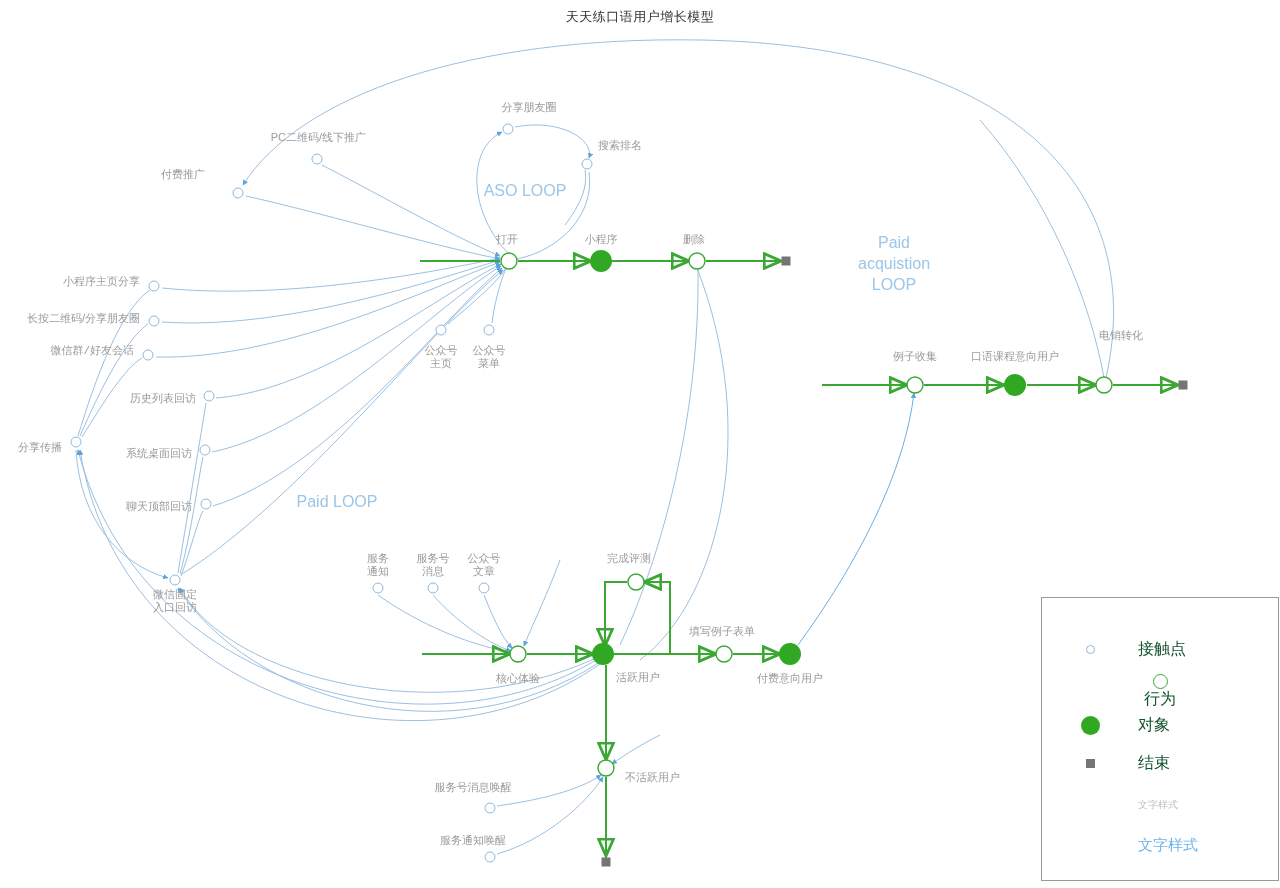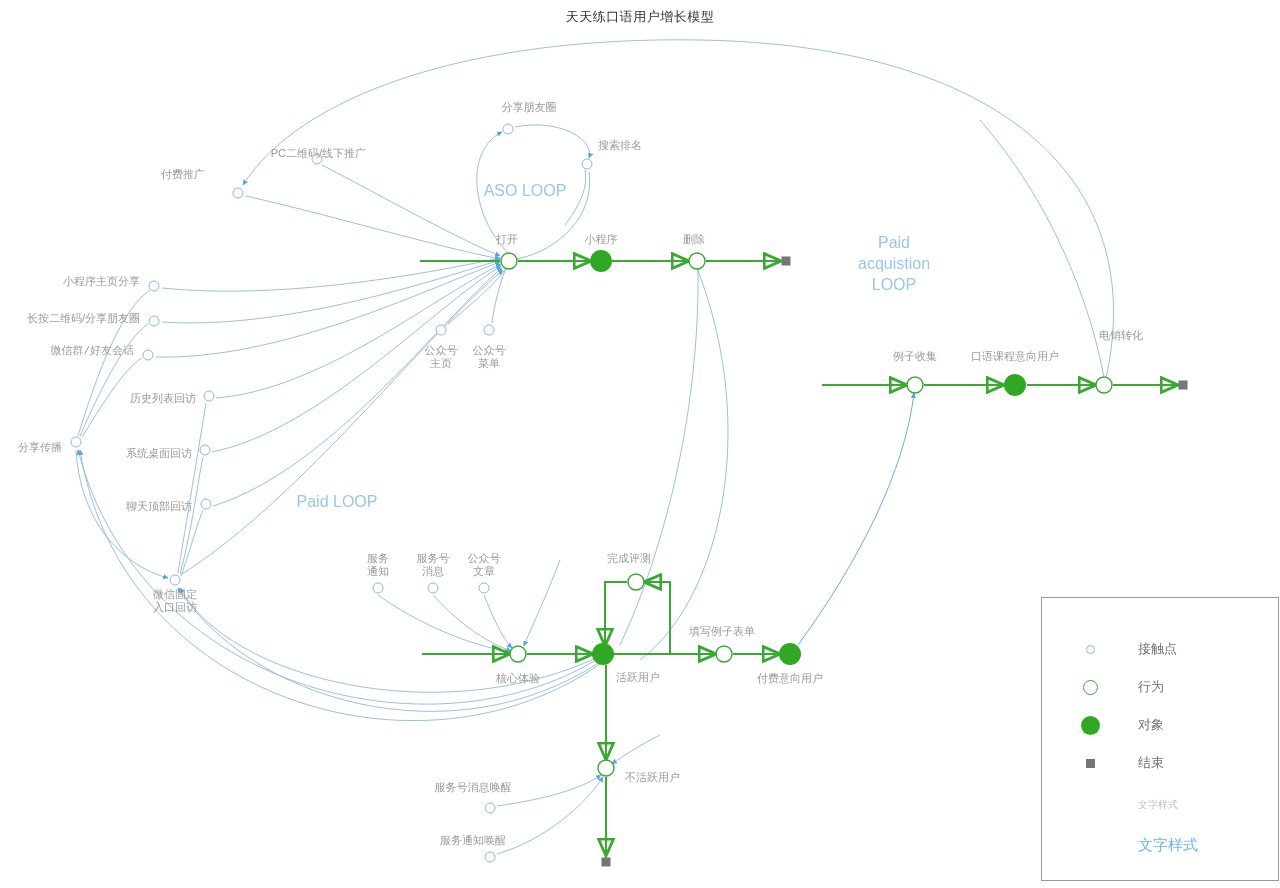--- a/index.html
+++ b/index.html
@@ -13,21 +13,21 @@
        white-space:pre;}
   .lbl.c{transform:translateX(-50%);text-align:center;}
   .lbl.r{transform:translateX(-100%);text-align:right;}
   .loop{position:absolute;color:#9cc6e8;font-size:16px;line-height:21px;
         transform:translateX(-50%);text-align:center;white-space:pre;}
   .legend{position:absolute;left:1041px;top:597px;width:238px;height:284px;
           border:1px solid #9a9a9a;background:#fff;box-sizing:border-box;}
   .lgrow{position:absolute;left:0;width:100%;height:26px;display:flex;
          align-items:center;}
   .lgsym{width:96px;display:flex;justify-content:center;align-items:center;}
-  .lgtxt{font-size:13px;color:#737373;}
+  .lgtxt{font-size:16px;color:#14532d;}
   .sym-touch{width:9px;height:9px;border:1px solid #8fb8dd;border-radius:50%;
              background:#fff;box-sizing:border-box;}
   .sym-act{width:15px;height:15px;border:1.4px solid #3aa833;border-radius:50%;
            background:#fff;box-sizing:border-box;}
   .sym-obj{width:19px;height:19px;border-radius:50%;background:#31a824;}
   .sym-end{width:9px;height:9px;background:#757575;}
   .lgsample{position:absolute;left:96px;font-size:10px;color:#bdbdbd;}
   .lgsample2{position:absolute;left:96px;font-size:15px;color:#6cb5ea;}
 </style>
 </head>
@@ -149,21 +149,21 @@
       <circle cx="490" cy="857" r="5" fill="#fff" stroke="#8fb8dd" stroke-width="1"></circle>
       <circle cx="915" cy="385" r="8" fill="#fff" stroke="#3aa833" stroke-width="1.4"></circle>
       <circle cx="1015" cy="385" r="11" fill="#31a824"></circle>
       <circle cx="1104" cy="385" r="8" fill="#fff" stroke="#3aa833" stroke-width="1.4"></circle>
       <rect x="1178.5" y="380.5" width="9" height="9" fill="#757575"></rect>
     </g>
 </svg>
 
 <div id="label-layer">
     <div class="lbl r" style="left: 205px; top: 168px;">付费推广</div>
-    <div class="lbl r" style="left: 366px; top: 147px;">PC二维码/线下推广</div>
+    <div class="lbl r" style="left: 366px; top: 131px;">PC二维码/线下推广</div>
     <div class="lbl c" style="left: 529px; top: 101px;">分享朋友圈</div>
     <div class="lbl c" style="left: 620px; top: 139px;">搜索排名</div>
     <div class="lbl c" style="left: 507px; top: 233px;">打开</div>
     <div class="lbl c" style="left: 601px; top: 233px;">小程序</div>
     <div class="lbl c" style="left: 694px; top: 233px;">删除</div>
     <div class="lbl c" style="left: 441px; top: 344px;">公众号
 主页</div>
     <div class="lbl c" style="left: 489px; top: 344px;">公众号
 菜单</div>
     <div class="lbl r" style="left: 140px; top: 275px;">小程序主页分享</div>
@@ -202,21 +202,21 @@
   </div>
 
 <div class="legend">
   <div id="legend-rows">
       <div class="lgrow" style="top: 38px;">
         <div class="lgsym">
           <div class="sym-touch"></div>
         </div>
         <div class="lgtxt">接触点</div>
       </div>
-      <div class="lgrow" style="top: 76px;">
+      <div class="lgrow" style="top: 76px; flex-direction: column;">
         <div class="lgsym">
           <div class="sym-act"></div>
         </div>
         <div class="lgtxt">行为</div>
       </div>
       <div class="lgrow" style="top: 114px;">
         <div class="lgsym">
           <div class="sym-obj"></div>
         </div>
         <div class="lgtxt">对象</div>

